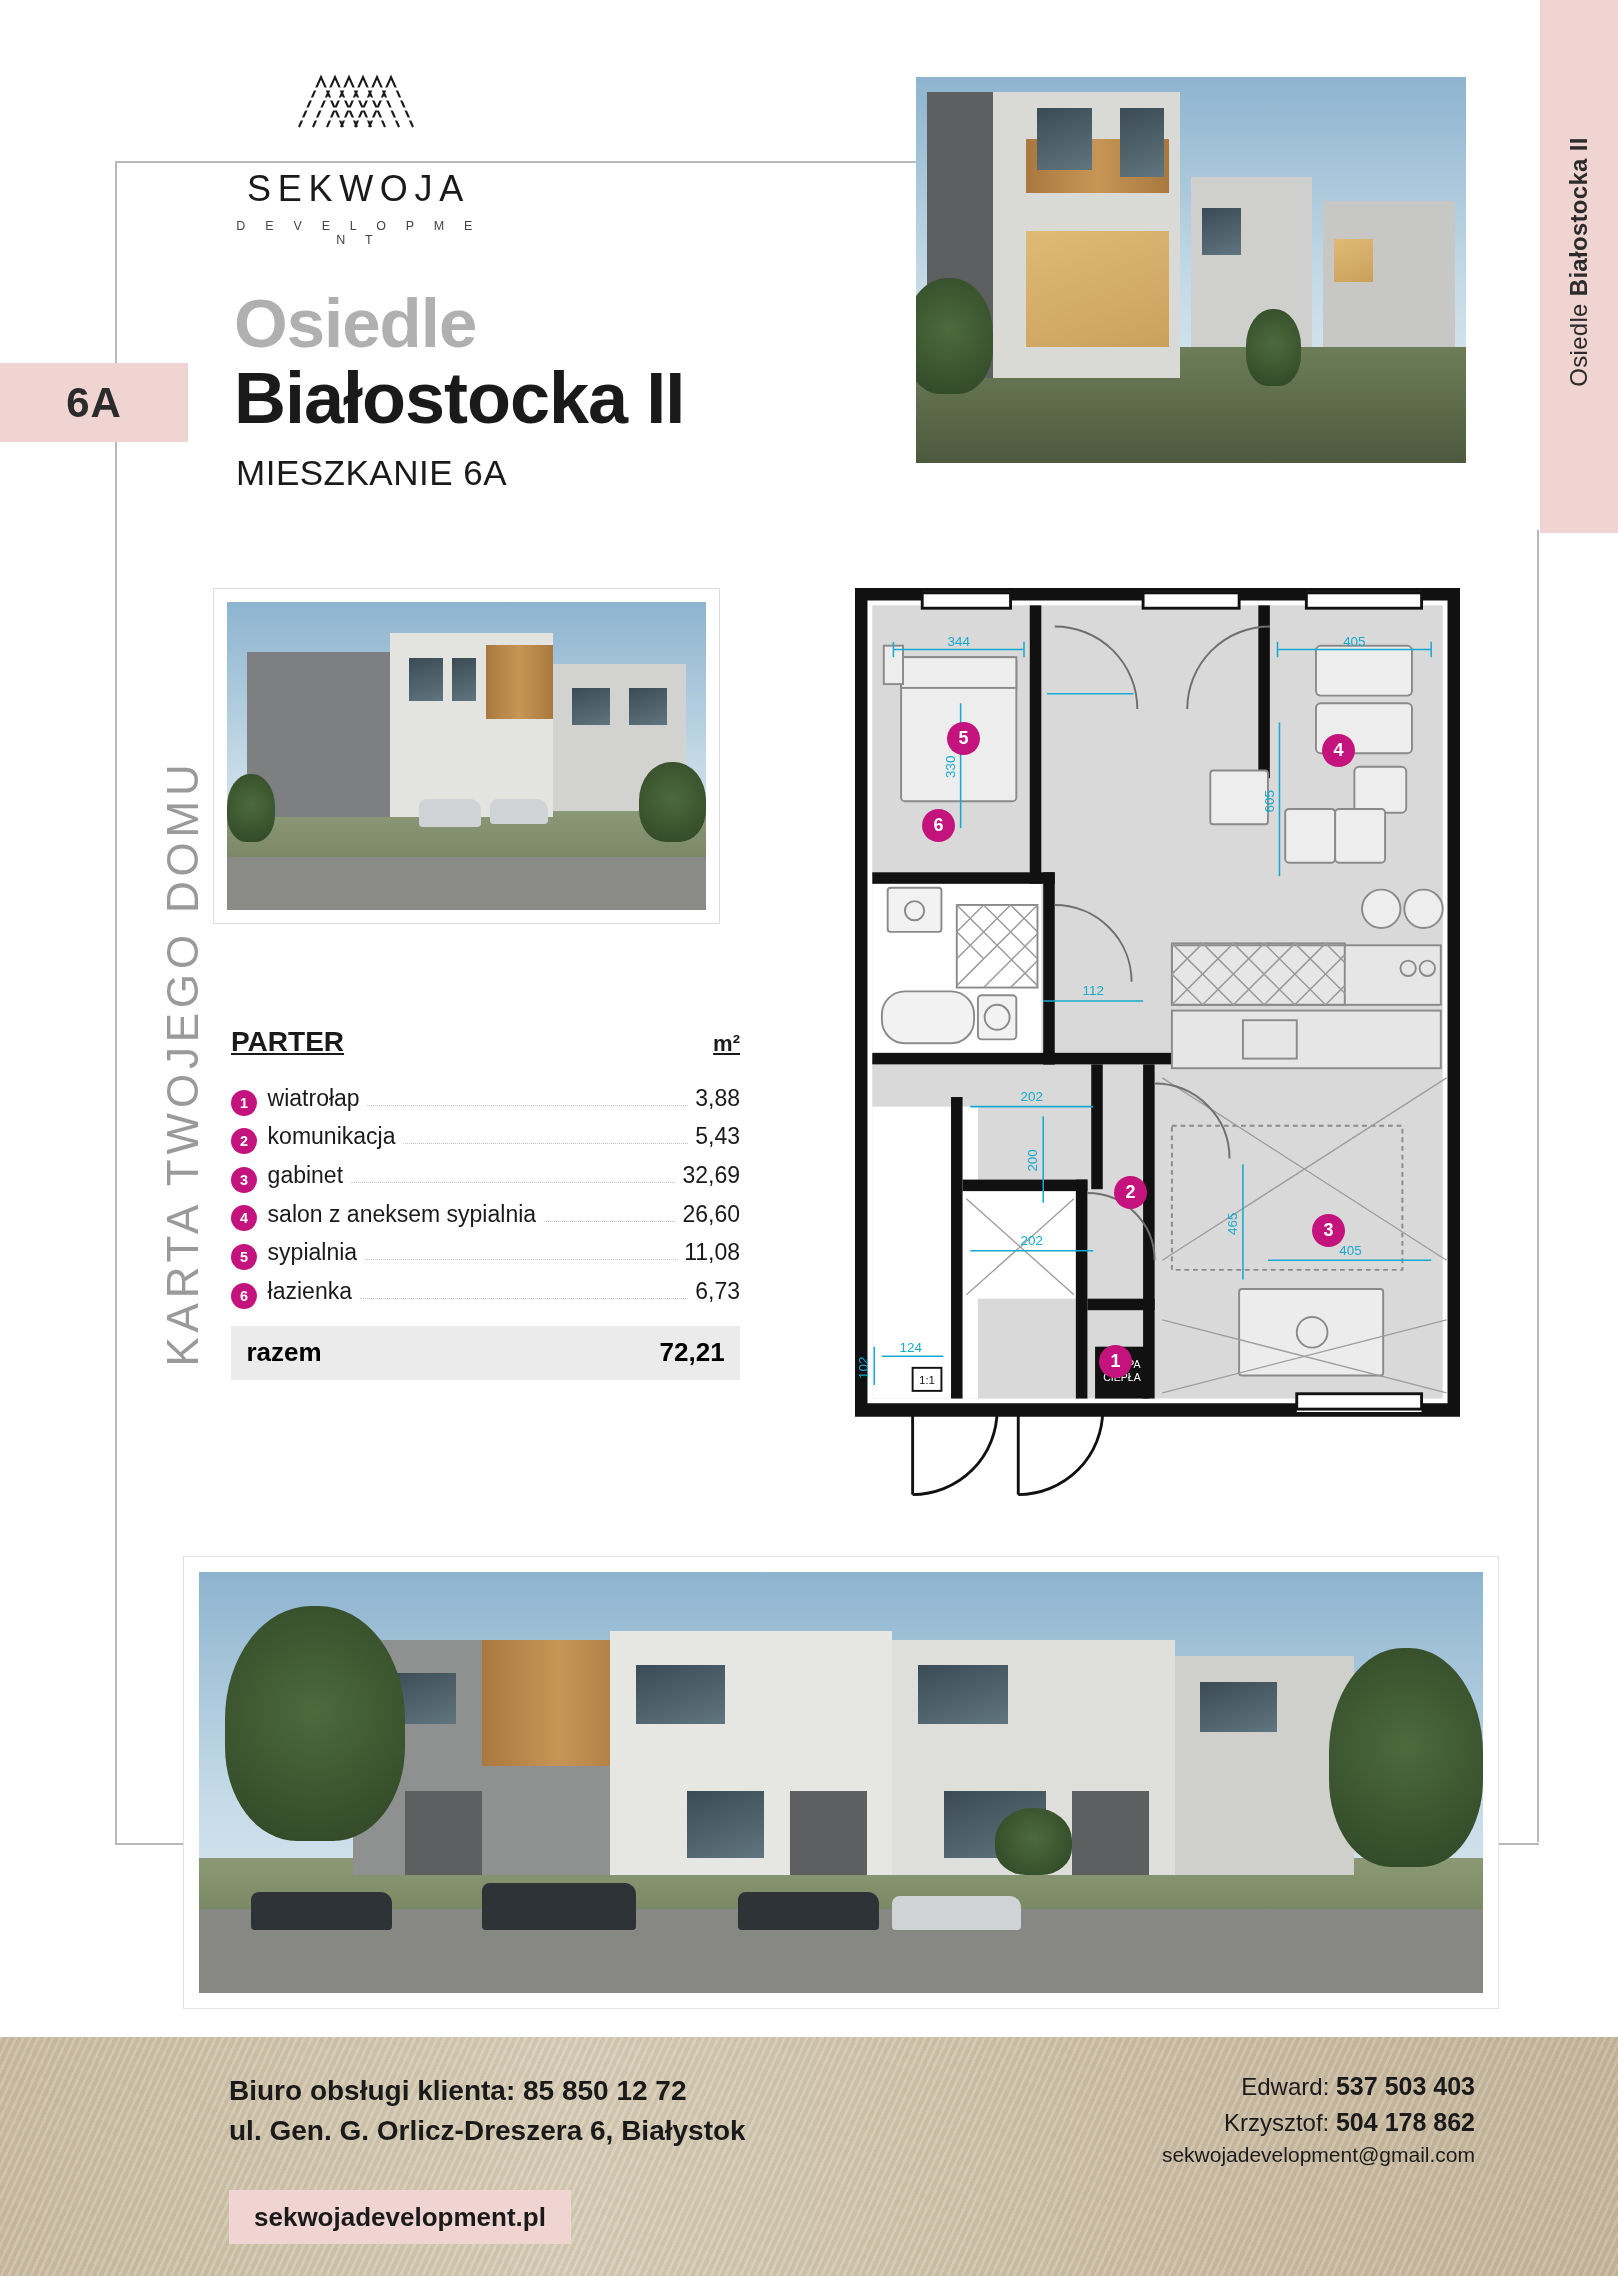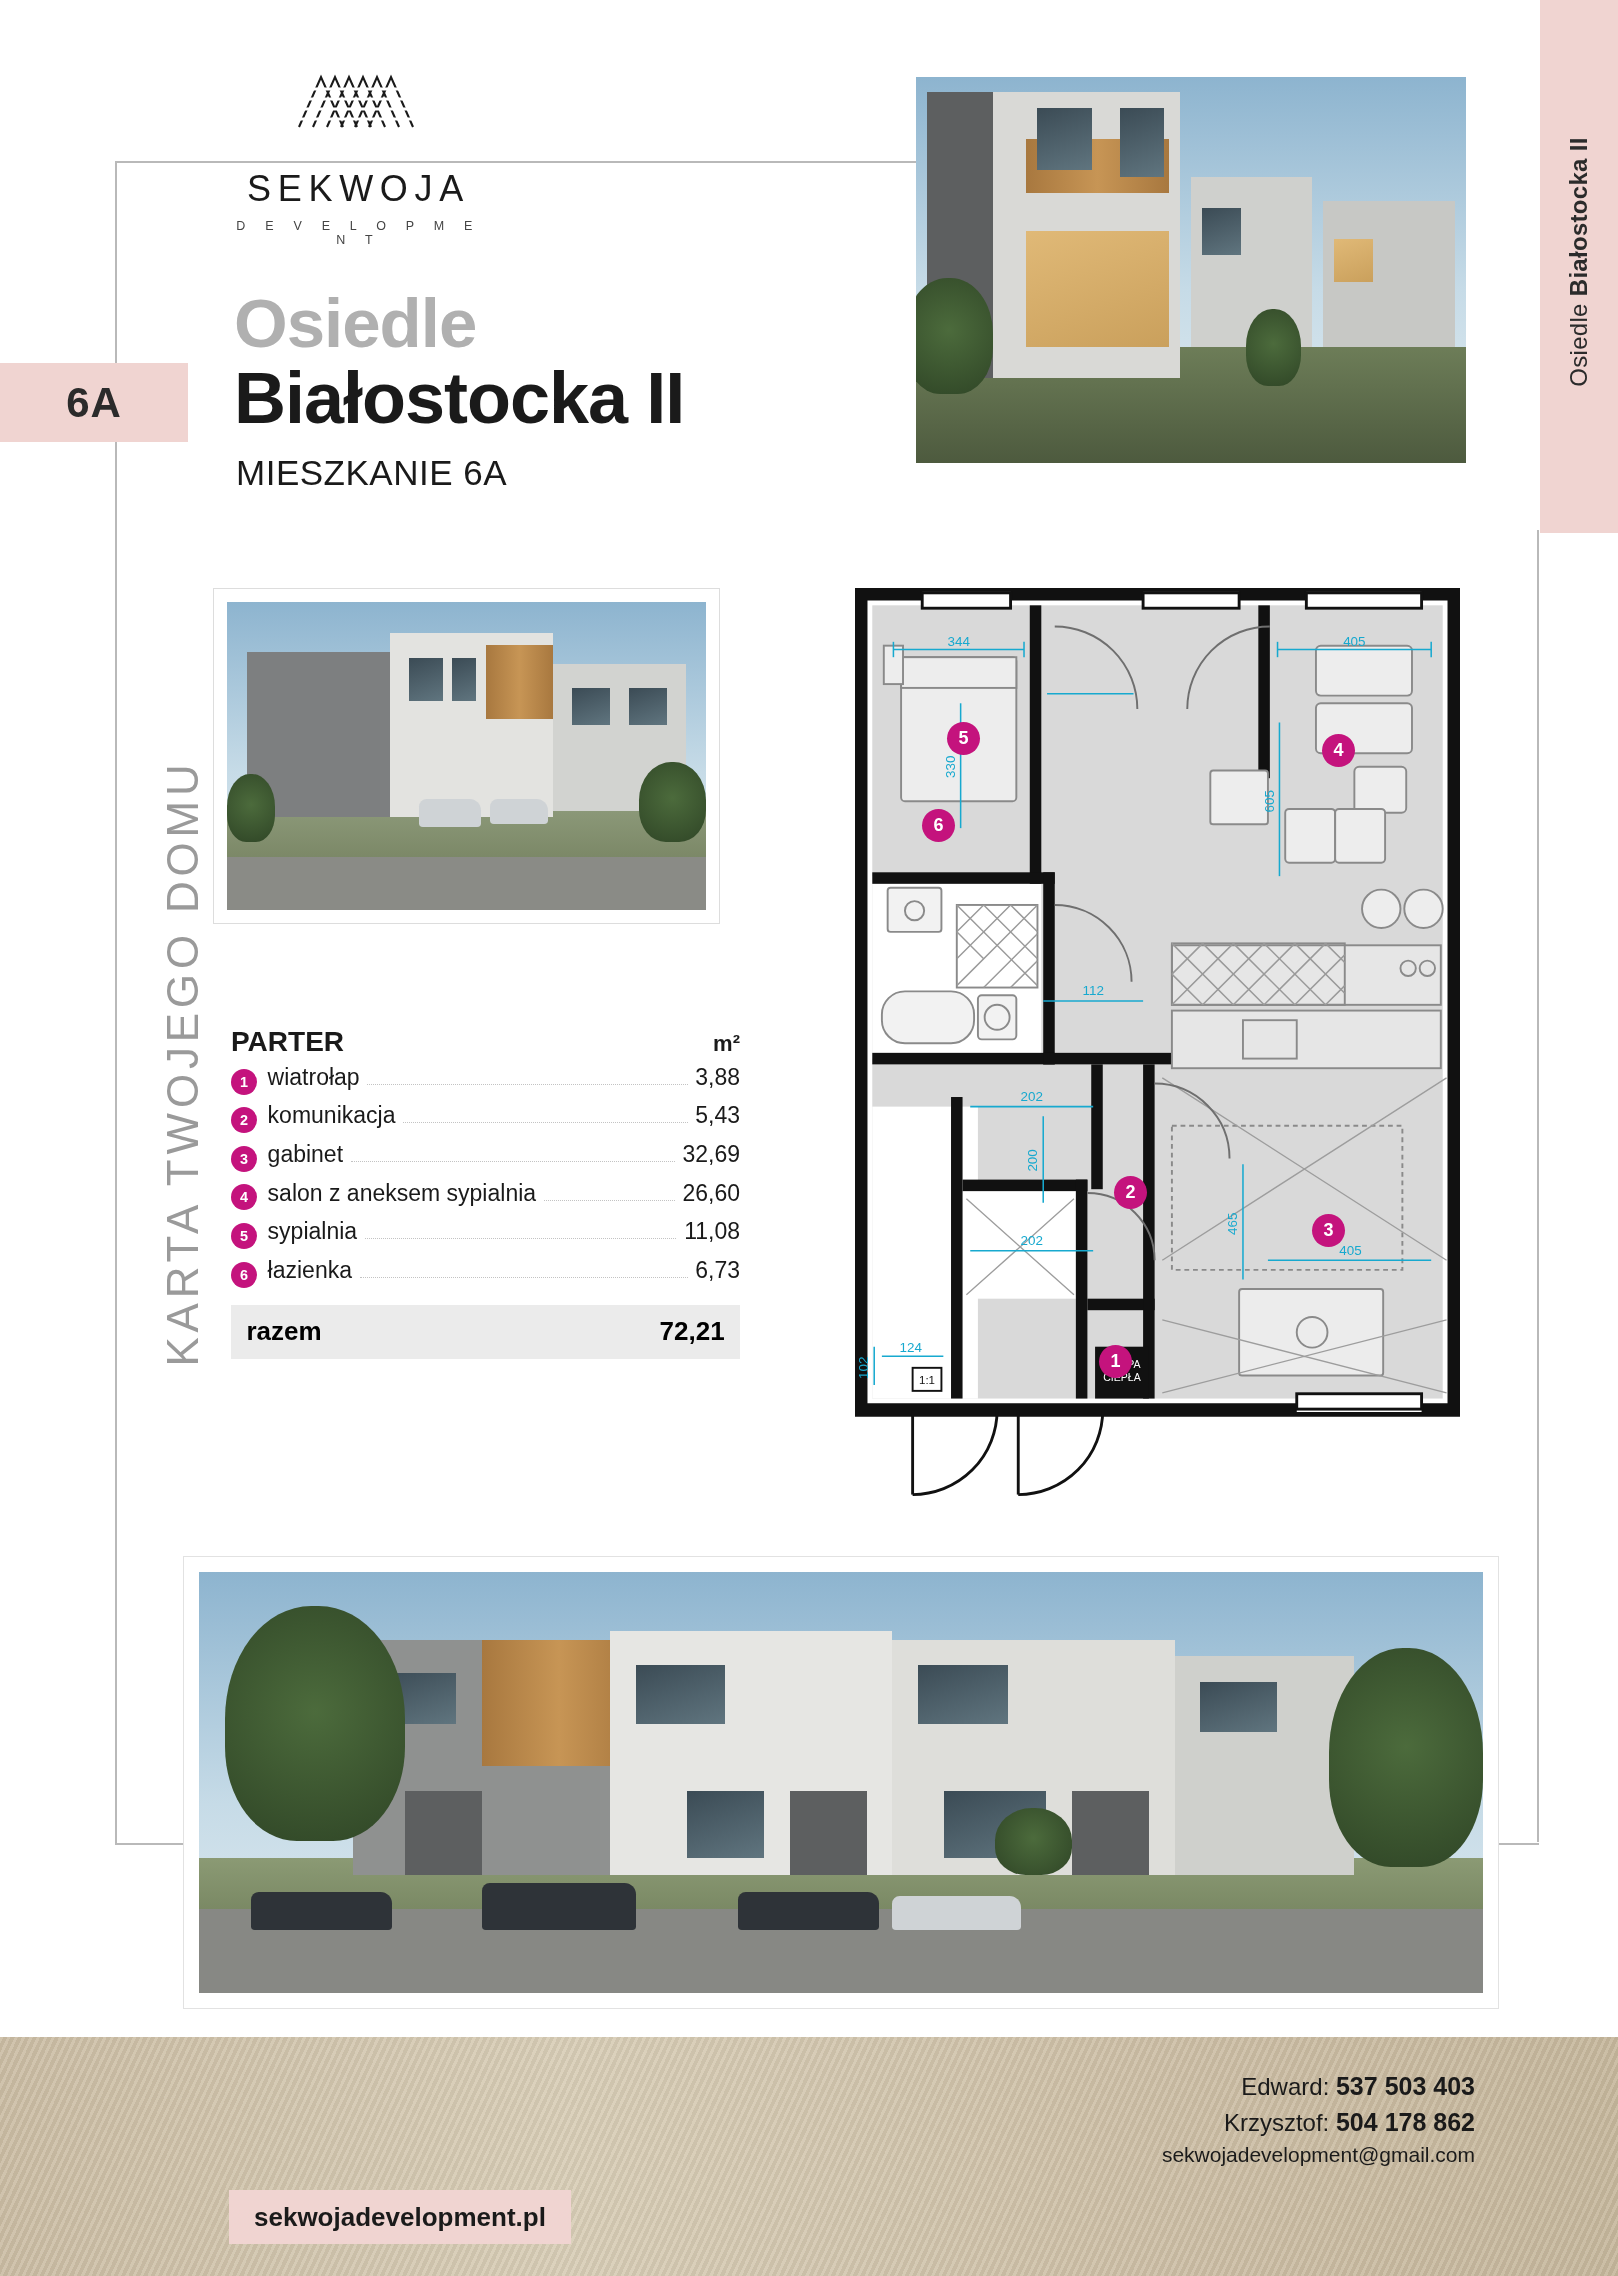--- a/index.html
+++ b/index.html
@@ -116,21 +116,21 @@
   .car { position: absolute; background: #2e3338; border-radius: 7.7px 11.5px 3.8px 3.8px; }
   .car.light { background: #cfd3d6; }
   .road { position: absolute; left:0; right:0; bottom:0; height: 13%; background: #7c7d79; }
 
   
   .table-wrap {
     position: absolute; left: 231px; top: 1026px; width: 509px;
   }
   .tb-head {
     display: flex; justify-content: space-between; align-items: baseline;
-    font-weight: 700; font-size: 28px; color: #1a1a1a; margin-bottom: 0;
+    font-weight: 700; font-size: 28px; color: #1a1a1a; margin-bottom: 21px; text-decoration: underline;
   }
   .tb-head .m2 { font-size: 22px; }
   .tb-row {
     display: flex; align-items: baseline; font-size: 23px; color: #1a1a1a;
     padding: 5.8px 0 3.8px;
   }
   .num {
     width: 26px; height: 26px; border-radius: 50%;
     background: #c4137d; color: #fff; font-size: 14.4px; font-weight: 700;
     display: flex; align-items: center; justify-content: center;
@@ -518,20 +518,24 @@
         <div class="tree" style="left:62%; top:56%; width:6%; height:16%;"></div>
         <div class="car" style="left:4%; top:76%; width:11%; height:9%;"></div>
         <div class="car" style="left:22%; top:74%; width:12%; height:11%;"></div>
         <div class="car" style="left:42%; top:76%; width:11%; height:9%;"></div>
         <div class="car light" style="left:54%; top:77%; width:10%; height:8%;"></div>
       </div>
     </div>
   </div>
 
   <div class="footer">
+    <div class="f-left">
+      <div class="l1">Biuro obsługi klienta: 85 850 12 72</div>
+      <div class="l2">ul. Gen. G. Orlicz-Dreszera 6, Białystok</div>
+    </div>
     <div class="f-right">
       <div class="r">
         <span>Edward:</span>
         <b>537 503 403</b>
       </div>
       <div class="r">
         <span>Krzysztof:</span>
         <b>504 178 862</b>
       </div>
       <div class="mail">sekwojadevelopment@gmail.com</div>

